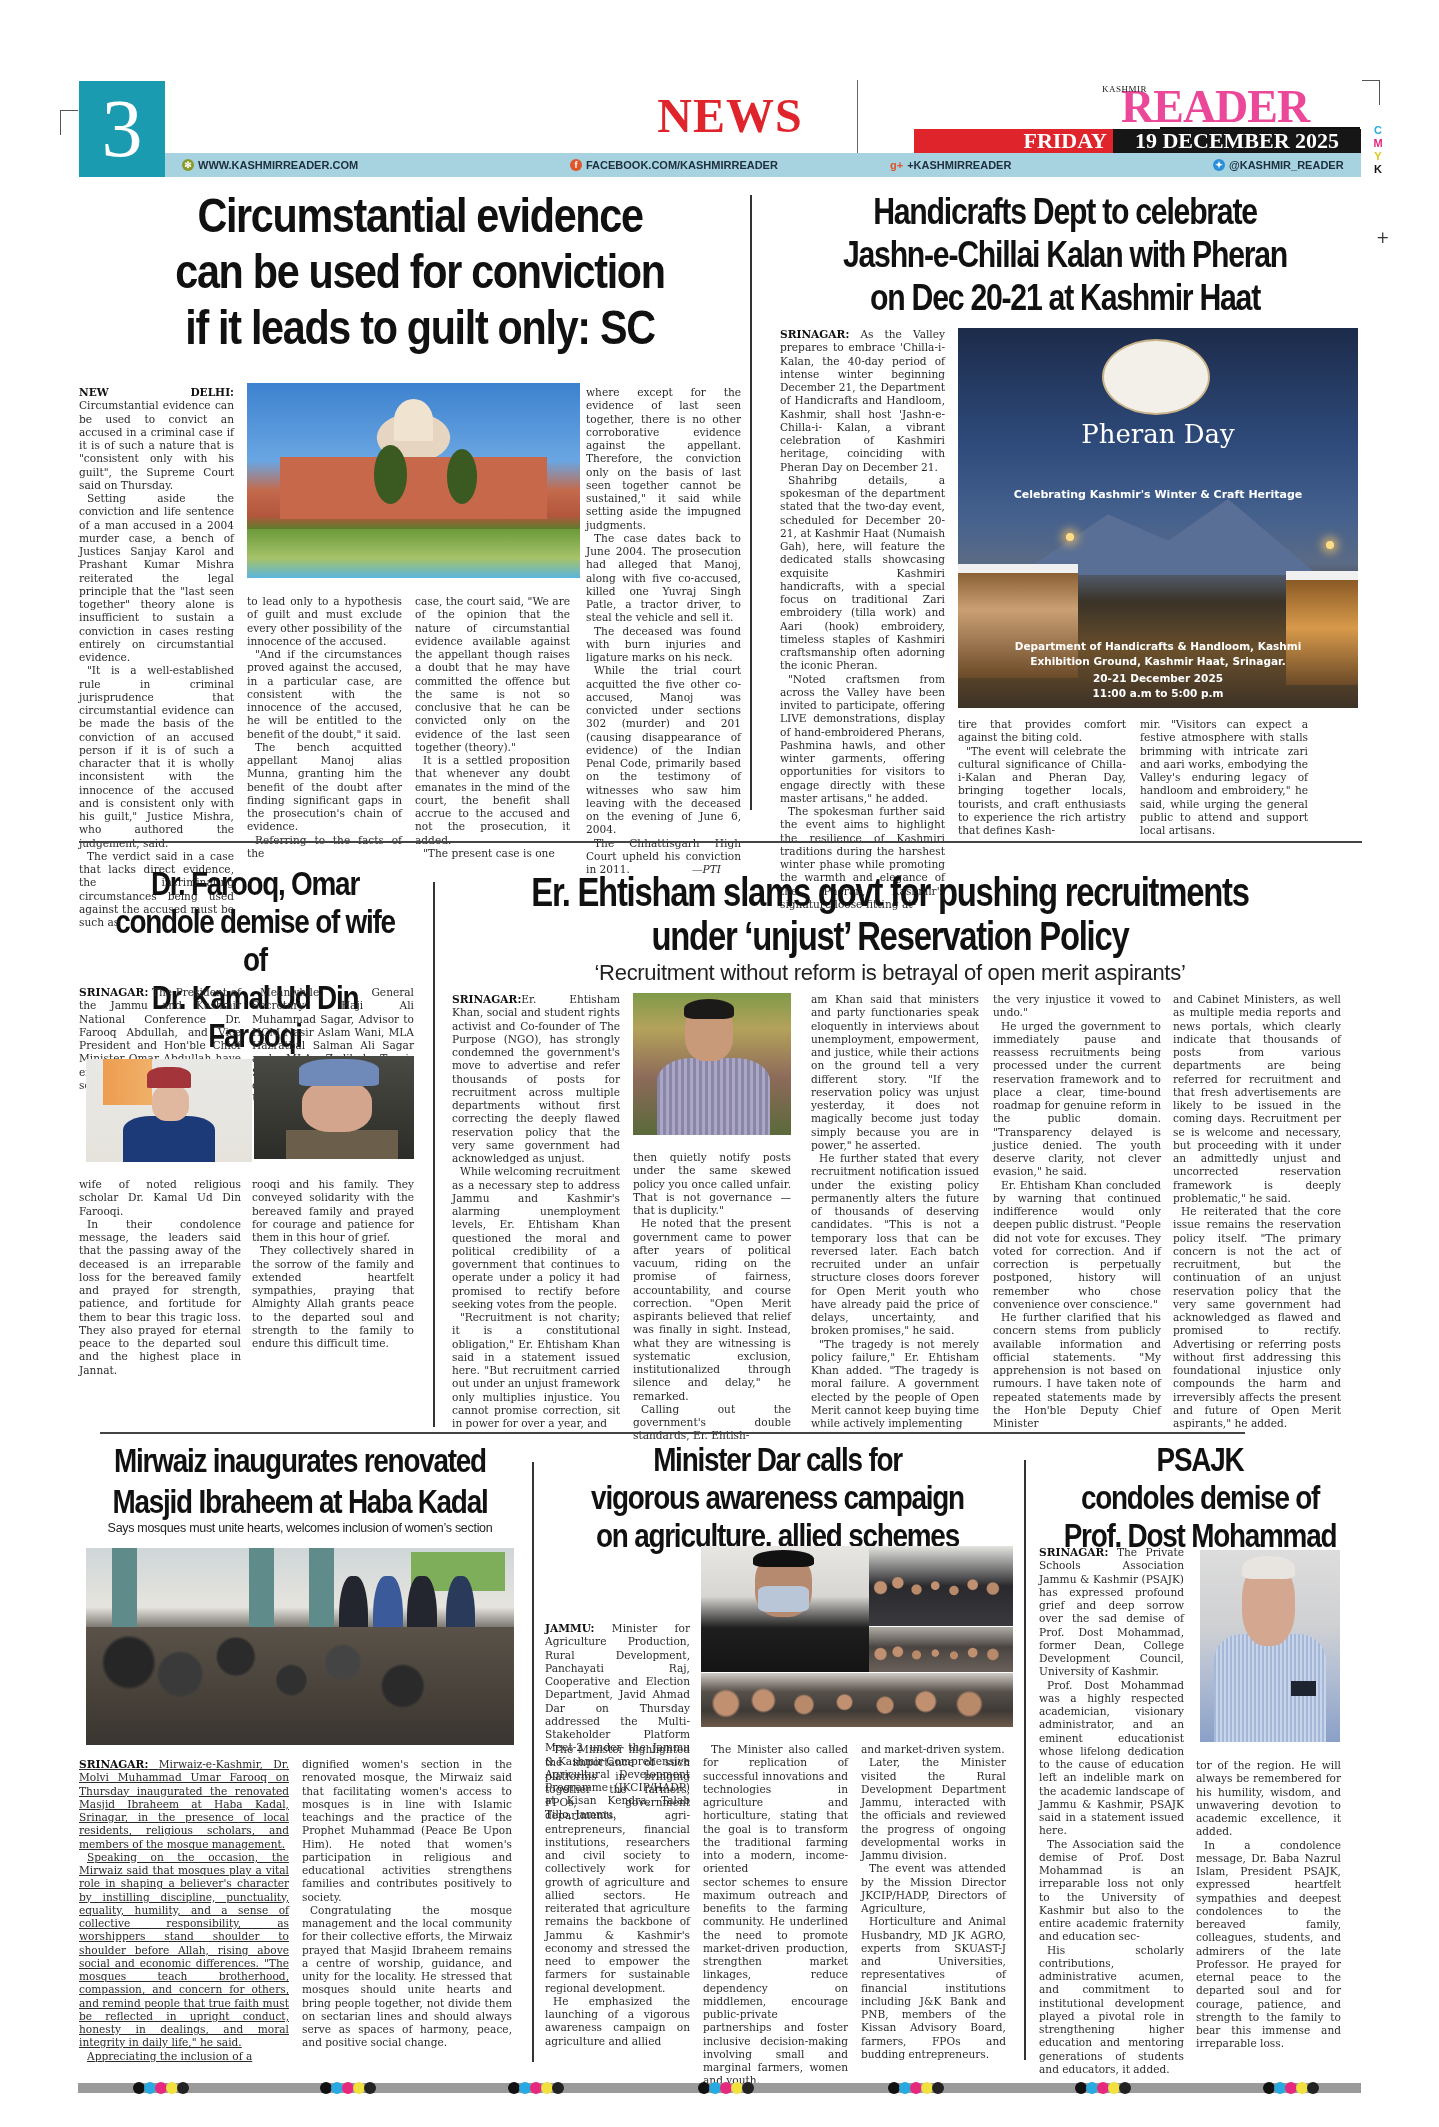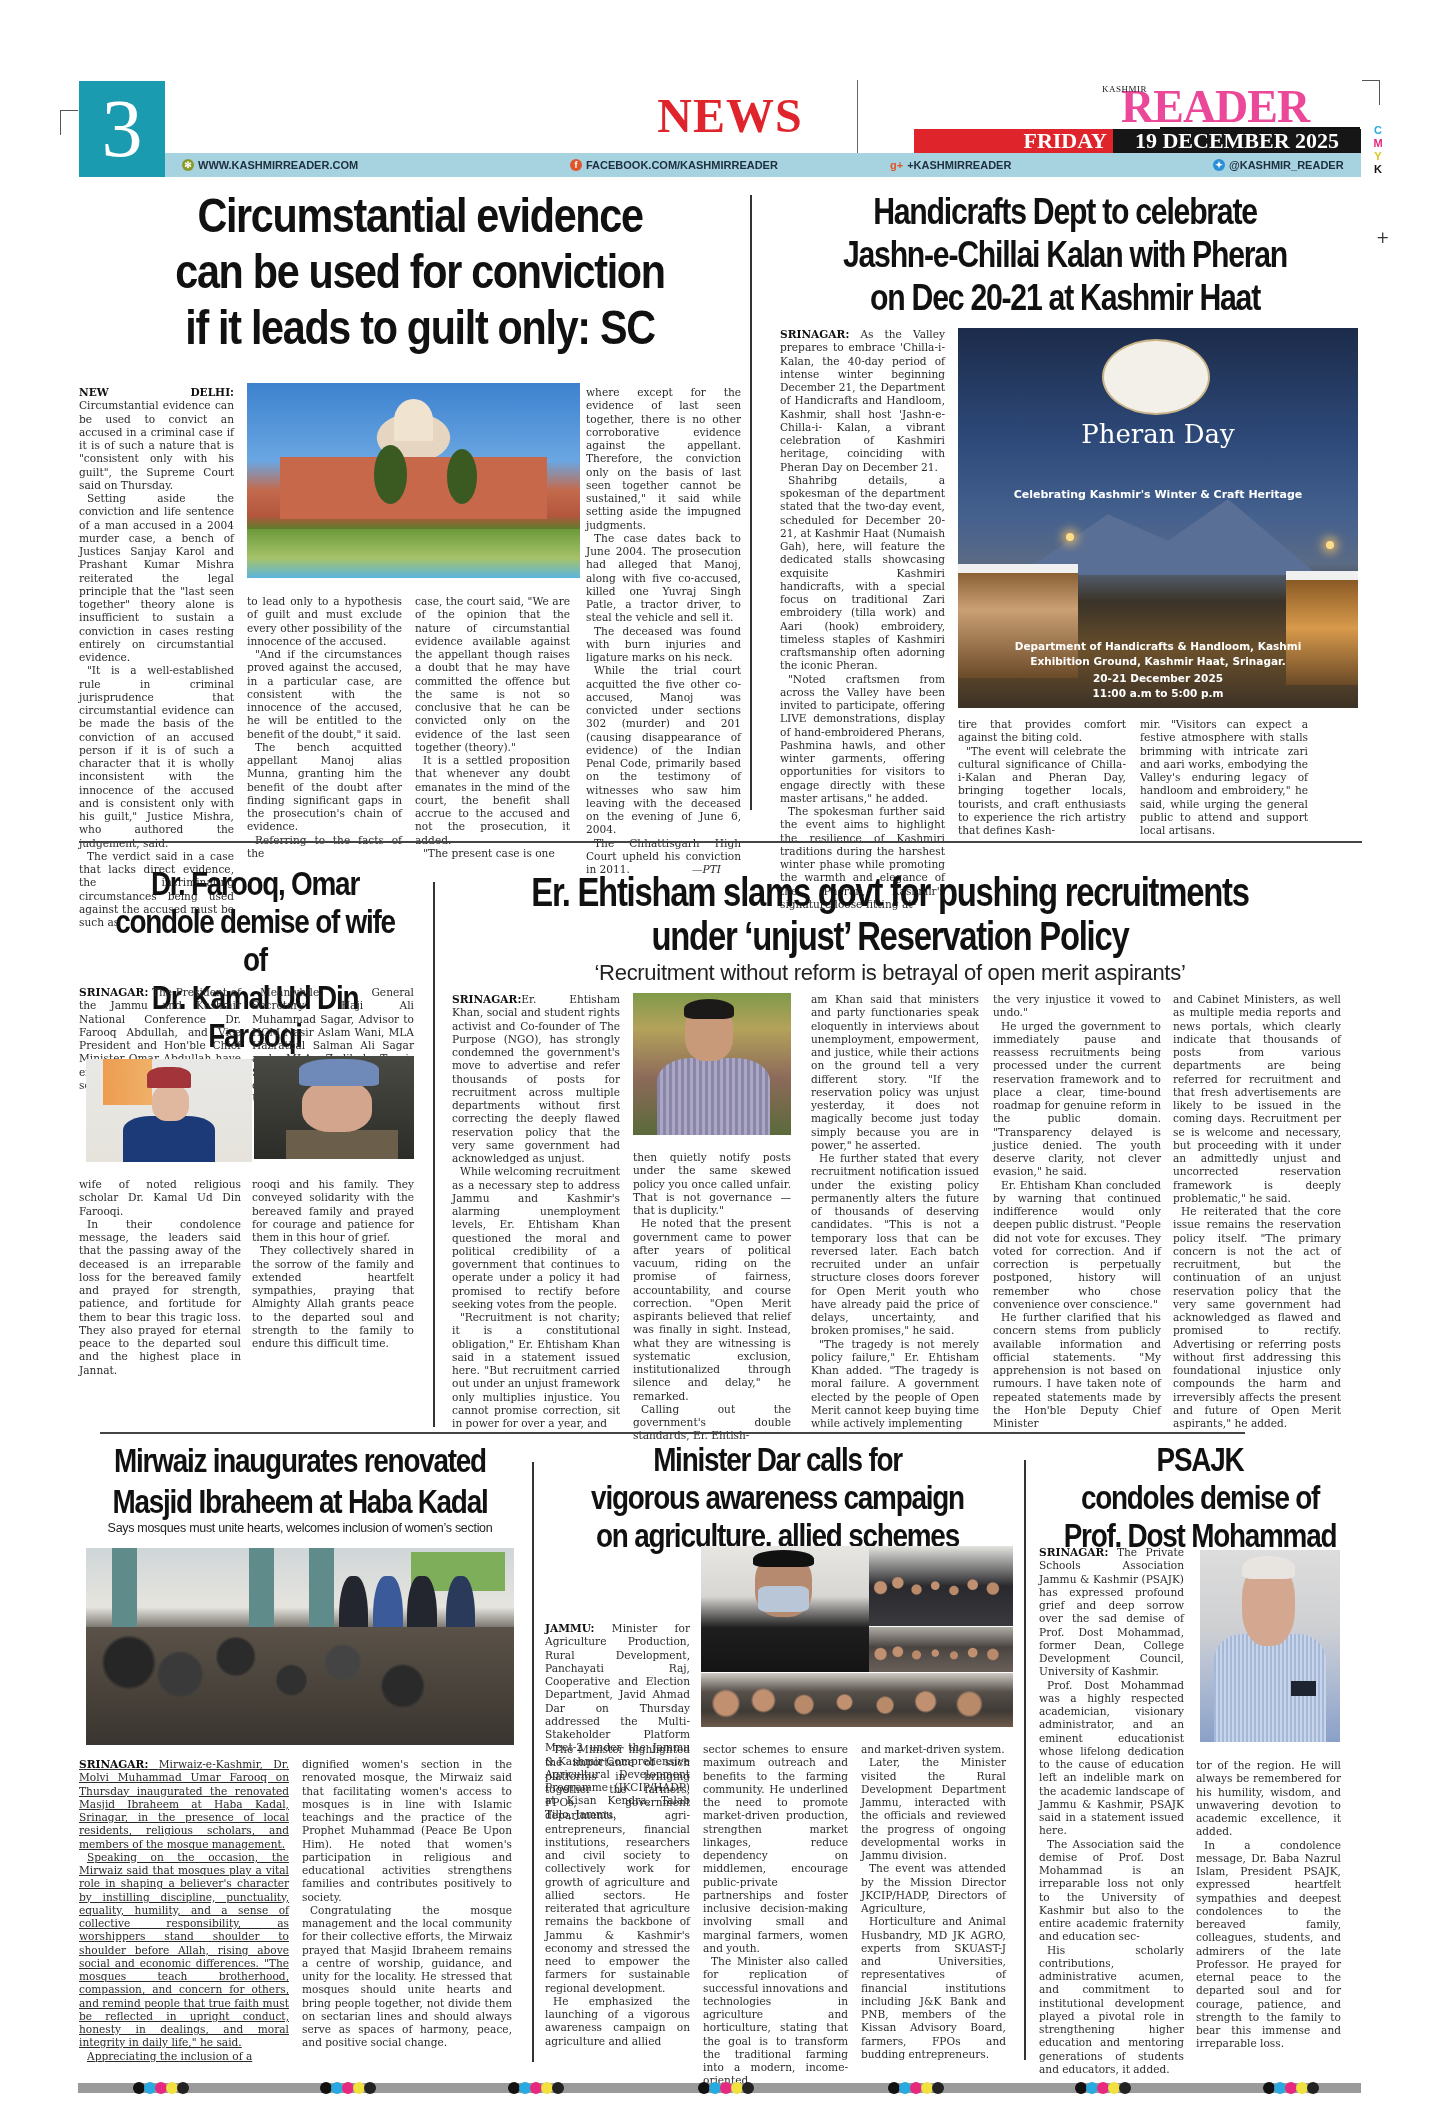--- a/index.html
+++ b/index.html
@@ -363,22 +363,22 @@
       <div class="heads"></div>
     </div>
   <div class="photo ph-dar-bottom" style="left:701px;top:1673px;width:312px;height:54px;">
       <div class="heads" style="top:-10%"></div>
     </div>
   <div class="col" style="left:545px;top:1743px;width:145px;">
     <p>The Minister highlighted the importance of such platforms in bringing together the farmers, FPOs, government departments, agri-entrepreneurs, financial institutions, researchers and civil society to collectively work for growth of agriculture and allied sectors. He reiterated that agriculture remains the backbone of Jammu &amp; Kashmir's economy and stressed the need to empower the farmers for sustainable regional development.</p>
     <p>He emphasized the launching of a vigorous awareness campaign on agriculture and allied</p>
   </div>
   <div class="col" style="left:703px;top:1743px;width:145px;">
+    <p>The Minister also called for replication of successful innovations and technologies in agriculture and horticulture, stating that the goal is to transform the traditional farming into a modern, income-oriented</p>
     <p style="text-indent:0">sector schemes to ensure maximum outreach and benefits to the farming community. He underlined the need to promote market-driven production, strengthen market linkages, reduce dependency on middlemen, encourage public-private partnerships and foster inclusive decision-making involving small and marginal farmers, women and youth.</p>
-    <p>The Minister also called for replication of successful innovations and technologies in agriculture and horticulture, stating that the goal is to transform the traditional farming into a modern, income-oriented</p>
   </div>
   <div class="col" style="left:861px;top:1743px;width:145px;">
     <p style="text-indent:0">and market-driven system.</p>
     <p>Later, the Minister visited the Rural Development Department Jammu, interacted with the officials and reviewed the progress of ongoing developmental works in Jammu division.</p>
     <p>The event was attended by the Mission Director JKCIP/HADP, Directors of Agriculture,</p>
     <p>Horticulture and Animal Husbandry, MD JK AGRO, experts from SKUAST-J and Universities, representatives of financial institutions including J&amp;K Bank and PNB, members of the Kissan Advisory Board, farmers, FPOs and budding entrepreneurs.</p>
   </div>
 </article>
 
 <div class="rule-v" style="left:1024px;top:1460px;height:600px;"></div>

